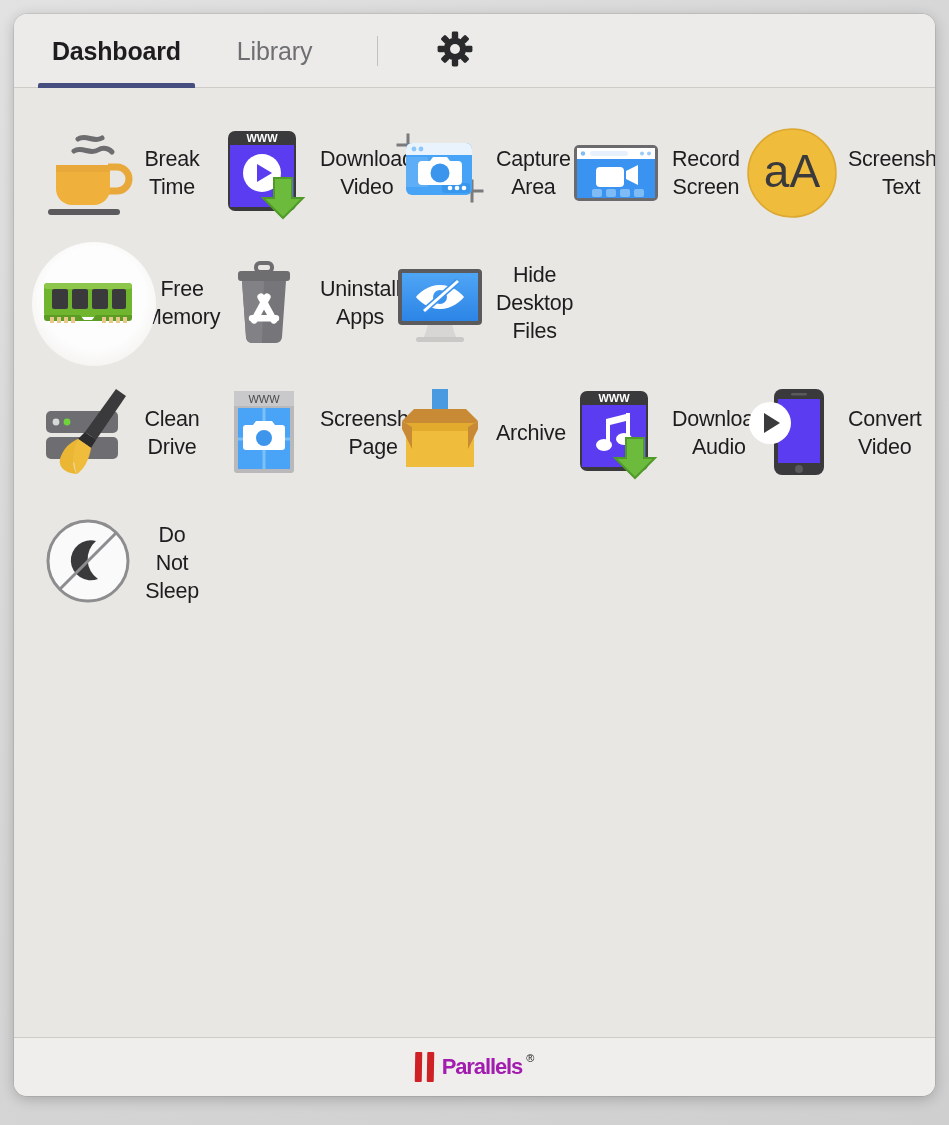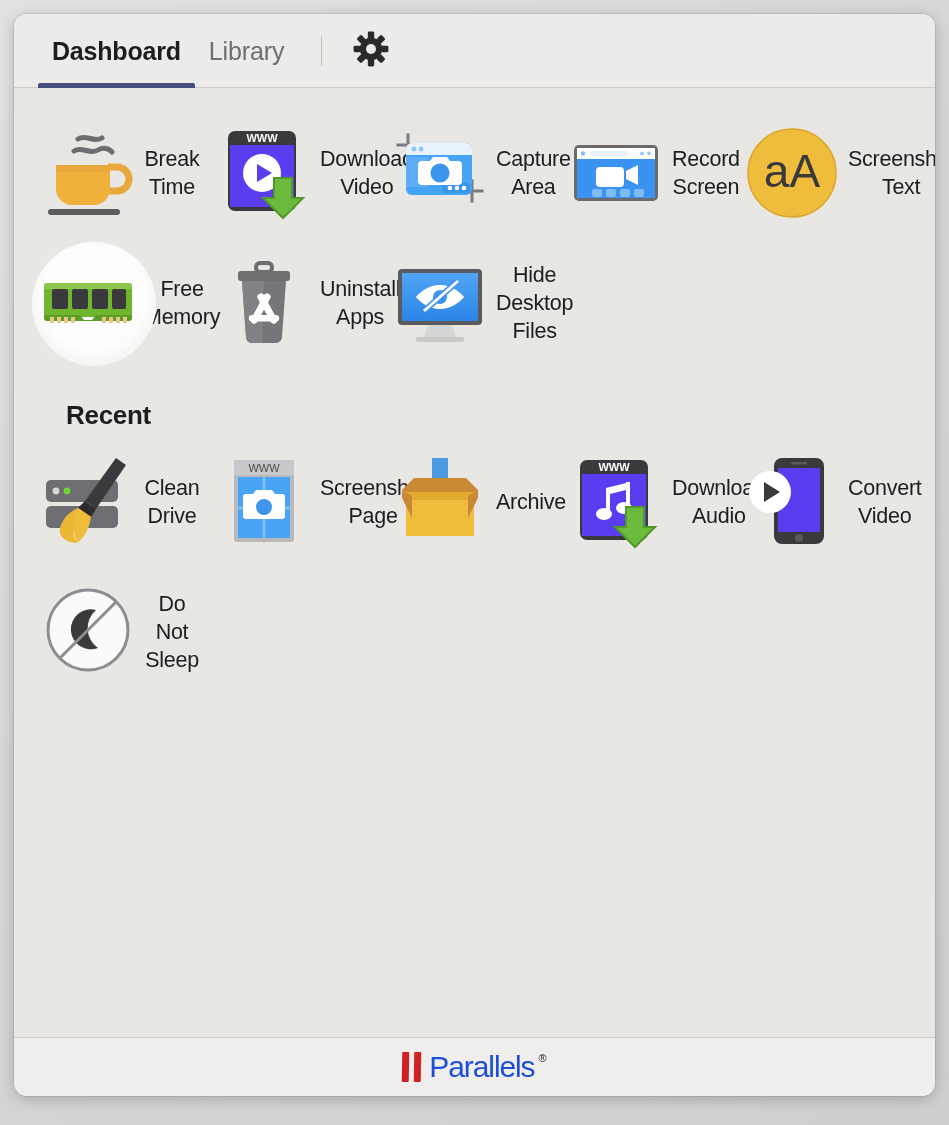--- a/index.html
+++ b/index.html
@@ -35,20 +35,21 @@
   .toolbar {
     position: relative;
     height: 74px;
     flex: 0 0 74px;
     background: #ecebe9;
     display: flex;
     align-items: center;
     padding: 0 4px 0 24px;
     box-sizing: border-box;
     border-bottom: 1px solid #cfccc8;
+    gap: 28px;
   }
   .tab {
     position: relative;
     font-size: 25px;
     padding: 0 14px;
     height: 74px;
     line-height: 74px;
     cursor: default;
     white-space: nowrap;
   }
@@ -187,23 +188,23 @@
   .brand .bars { display: flex; gap: 5px; }
   .brand .bar {
     width: 7px;
     height: 30px;
     background: #cf2026;
     border-radius: 1px;
     transform: skewX(-1deg);
   }
   .brand .name {
     font-family: "Liberation Sans", sans-serif;
-    font-size: 30px;
-    font-weight: normal;
-    color: #1d4ed8;
+    font-size: 22px;
+    font-weight: bold;
+    color: #a21caf;
     letter-spacing: -1.1px;
     line-height: 30px;
   }
   .brand .reg {
     font-size: 11px;
     color: #1a1a1a;
     line-height: 11px;
     margin-bottom: 18px;
     margin-left: -4px;
   }
@@ -418,21 +419,20 @@
             <line x1="40" y1="58" x2="74" y2="28" stroke="#ffffff" stroke-width="3"></line>
             <path d="M44 72h24l4 12H40z" fill="#d7d6d4"></path>
             <rect x="32" y="84" width="48" height="5" rx="2.5" fill="#c9c8c6"></rect>
           </svg>
         </div>
         <div class="label">Hide Desktop
 Files</div>
       </div>
     </div>
 
-    <div class="section-title">Recent</div>
 
     <div class="grid">
 
       <div class="tile">
         <div class="art">
           <svg width="112" height="100" viewBox="0 0 112 100">
             <rect x="14" y="28" width="72" height="22" rx="5" fill="#6e6e72"></rect>
             <rect x="14" y="54" width="72" height="22" rx="5" fill="#6e6e72"></rect>
             <circle cx="24" cy="39" r="3.4" fill="#d8d8d8"></circle>
             <circle cx="35" cy="39" r="3.4" fill="#6fd33c"></circle>

